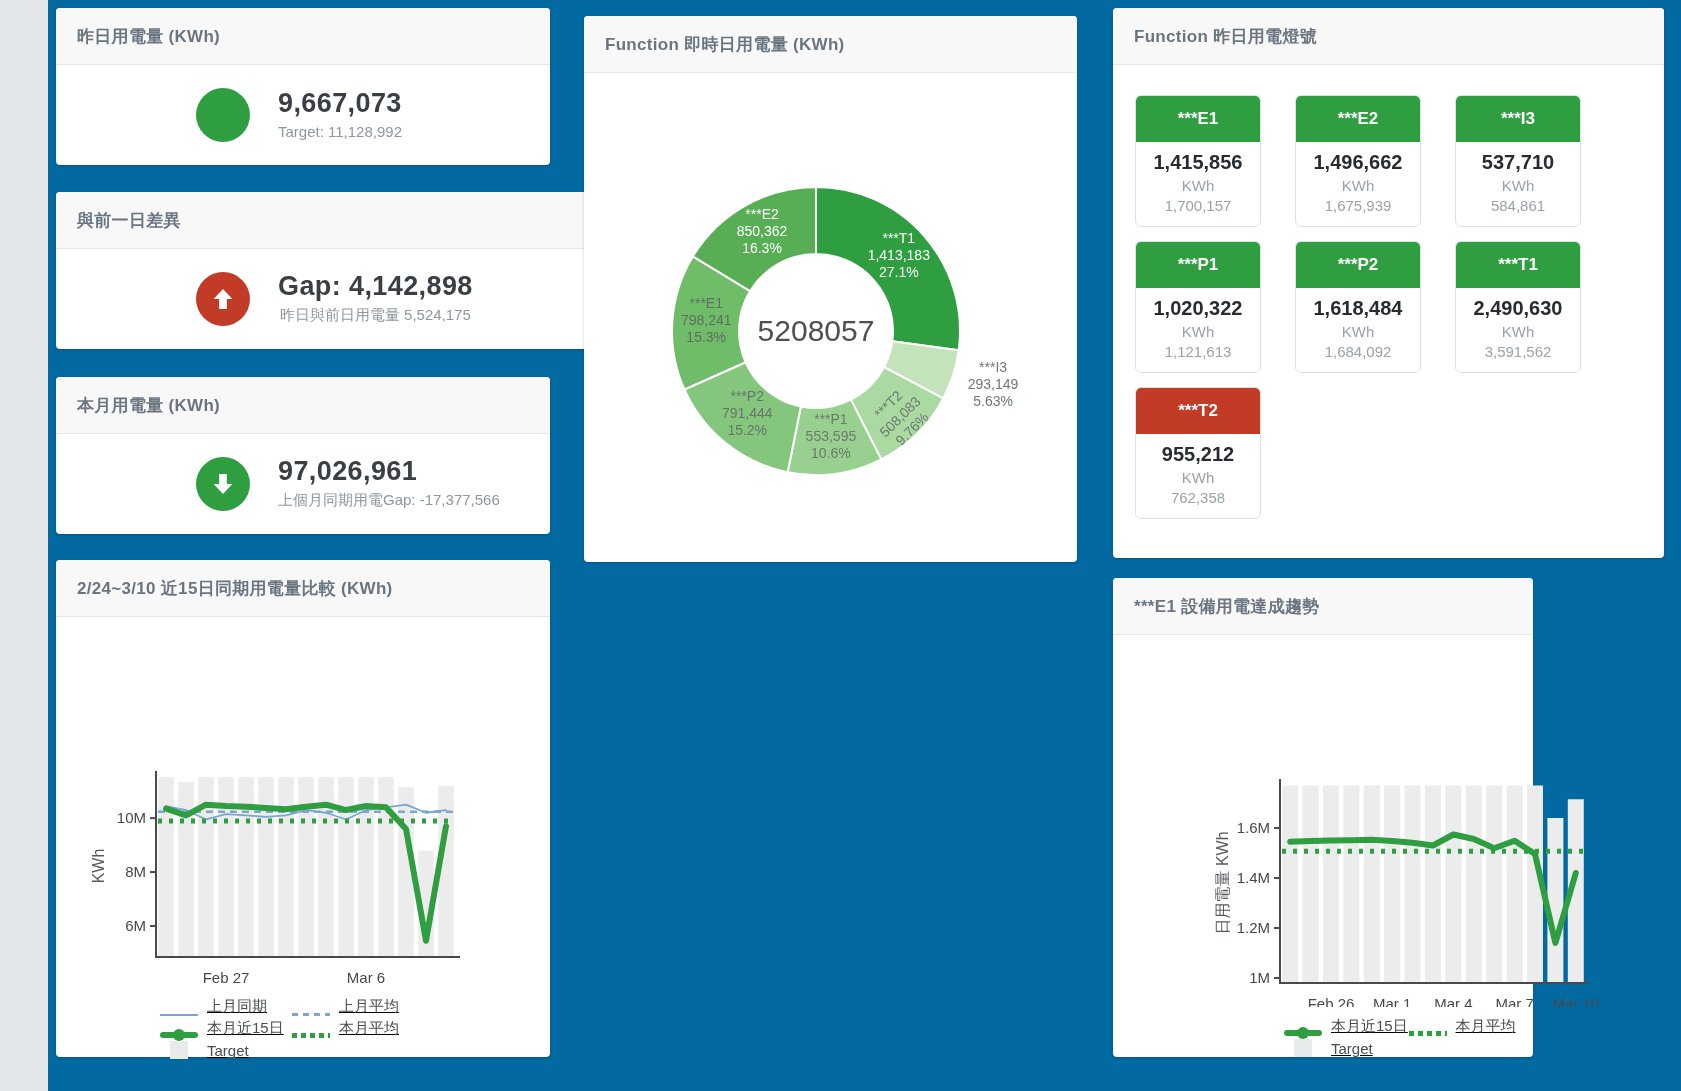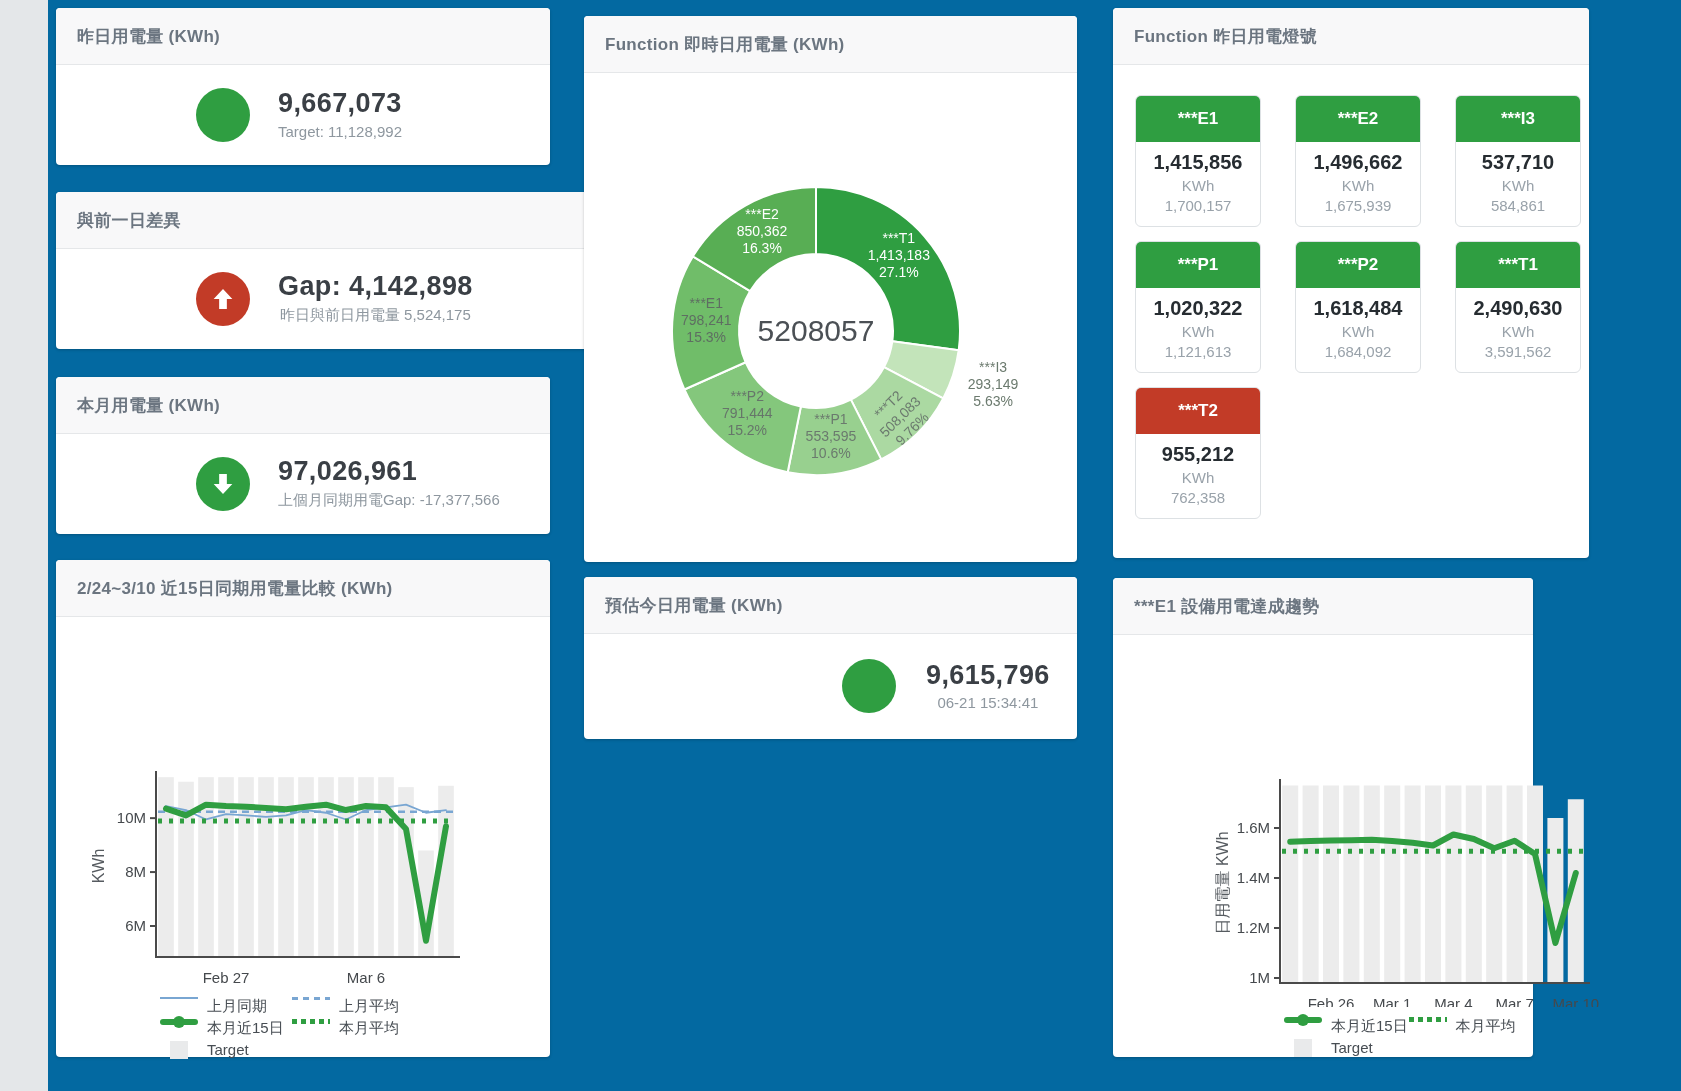--- a/index.html
+++ b/index.html
@@ -22,21 +22,21 @@
   .tile-h{height:46px;display:flex;align-items:center;justify-content:center;color:#fff;font-size:17px;font-weight:bold;}
   .tile-b{text-align:center;padding:9px 4px 12px;}
   .tile-v{font-size:20px;font-weight:bold;color:#262c31;}
   .tile-u{font-size:15px;color:#99a2aa;margin-top:3px;}
   .tile-t{font-size:15px;color:#99a2aa;margin-top:3px;}
   
   svg text{font-family:"Liberation Sans","DejaVu Sans",sans-serif;}
   
   .legend{margin-top:4px;}
   .legend-row{display:flex;align-items:center;height:22px;}
-  .legend-item{display:flex;align-items:flex-start;width:132px;cursor:pointer;}
+  .legend-item{display:flex;align-items:flex-end;width:132px;cursor:pointer;text-decoration:underline;}
   .sw{width:38px;margin-right:9px;position:relative;flex:none;}
   .sw-line{height:2px;}
   .sw-dash{height:3px;}
   .sw-thick{height:6px;border-radius:3px;}
   .sw-thick .dot{position:absolute;left:13px;top:-3px;width:12px;height:12px;border-radius:50%;}
   .sw-dots{height:5px;}
   .sw-square{height:18px;width:18px;margin-left:10px;margin-right:19px;}
   .legend-label{font-size:15px;color:#474d53;white-space:nowrap;}
   .scrollbar{position:absolute;right:0;top:0;width:9px;height:1091px;background:#2e2e2e;}
 </style>
@@ -185,36 +185,22 @@
           <text text-anchor="middle" font-size="14" fill="#66756a"><tspan x="163.24015234173413" y="327.86083711455456">***P2</tspan><tspan x="163.24015234173413" y="344.86083711455456">791,444</tspan><tspan x="163.24015234173413" y="361.86083711455456">15.2%</tspan></text>
           <path d="M100.40603025543348 316.4724475874416 A144 144 0 0 1 108.8534104381255 183.3614209722665 L166.15078197038656 218.0890931587814 A77 77 0 0 0 161.63378006714152 289.2665171127292 Z" fill="#70bd69" stroke="#fff" stroke-width="2" stroke-linejoin="round"></path>
           <text text-anchor="middle" font-size="14" fill="#5e6e62"><tspan x="122.22083572836972" y="235.03328687095453">***E1</tspan><tspan x="122.22083572836972" y="252.03328687095453">798,241</tspan><tspan x="122.22083572836972" y="269.0332868709545">15.3%</tspan></text>
           <path d="M108.8534104381255 183.3614209722665 A144 144 0 0 1 231.99999999999997 114 L232 181 A77 77 0 0 0 166.15078197038656 218.0890931587814 Z" fill="#58ae54" stroke="#fff" stroke-width="2" stroke-linejoin="round"></path>
           <text text-anchor="middle" font-size="14" fill="#ffffff"><tspan x="178.01719686877817" y="146.15712355059586">***E2</tspan><tspan x="178.01719686877817" y="163.15712355059586">850,362</tspan><tspan x="178.01719686877817" y="180.15712355059586">16.3%</tspan></text>
           <text x="232" y="268" text-anchor="middle" font-size="30" fill="#4b5055">5208057</text>
         </svg>
     </div>
   </div>
 
-  <div class="card" style="left:536px;top:577px;width:493px;height:162px">
-    <div class="card-head">
-      <span class="card-title">預估今日用電量 (KWh)</span>
-    </div>
-    <div class="card-body">
-      <div class="stat" style="margin-left:258px;height:104px">
-        <span class="ind" style="background: rgb(47, 158, 65);"></span>
-        <div class="stat-text" style="margin-left:30px">
-          <div class="v">9,615,796</div>
-          <div class="s">06-21 15:34:41</div>
-        </div>
-      </div>
-    </div>
-  </div>
-
-  <div class="card" style="left:1065px;top:8px;width:476px;height:550px">
+
+  <div class="card" style="left:1065px;top:8px;width:551px;height:550px">
     <div class="card-head">
       <span class="card-title">Function 昨日用電燈號</span>
     </div>
     <div class="card-body">
       <div class="tiles">
           <div class="tile">
             <div class="tile-h" style="background: rgb(47, 158, 65);">***E1</div>
             <div class="tile-b">
               <div class="tile-v">1,415,856</div>
               <div class="tile-u">KWh</div>

